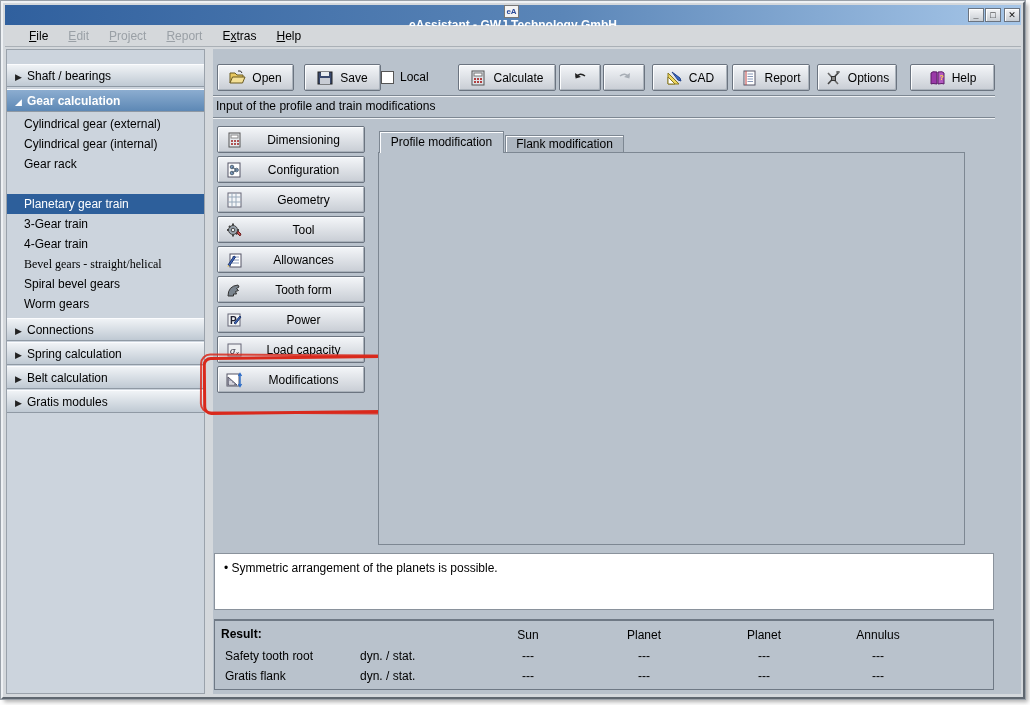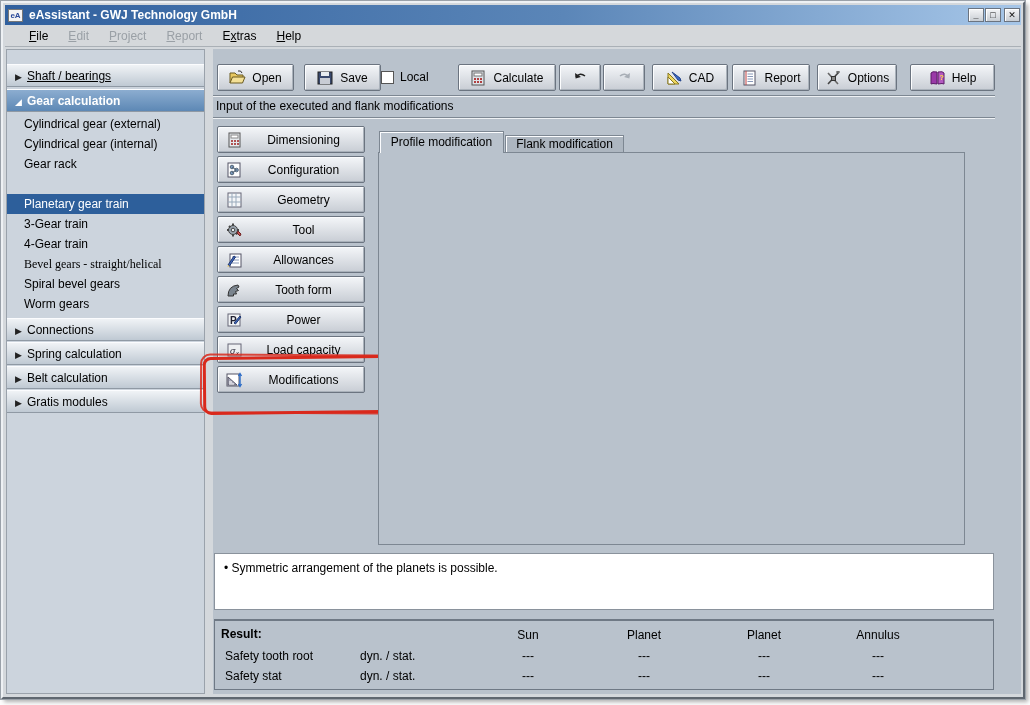--- a/index.html
+++ b/index.html
@@ -7,21 +7,21 @@
   body { position:relative; overflow:hidden; font-size:12px; color:#000; }
 
   .abs { position:absolute; }
 
   
   .win-frame { left:1px; top:1px; width:1024px; height:698px; background:#d4d8dc;
     border:2px solid; border-color:#eef1f4 #5f6770 #5f6770 #eef1f4; outline:1px solid #9aa1a9;
     box-shadow:3px 3px 4px rgba(0,0,0,.3); }
   .titlebar { left:5px; top:5px; width:1016px; height:20px;
     background:linear-gradient(90deg,#30609e 0%,#5b86b8 55%,#a6c6e8 100%);
-    color:#fff; font-weight:bold; display:flex; align-items:center; }
+    color:#fff; font-weight:bold; display:flex; align-items:center;flex-direction:column; }
   .app-icon { width:15px; height:13px; background:#f4f4f4; border:1px solid #777;
     color:#2a4a9a; font-size:8px; font-weight:bold; text-align:center; line-height:11px; margin:0 6px 0 3px; }
   .win-btn { top:8px; width:16px; height:14px; background:linear-gradient(#f4f5f7,#c9ced4);
     border:1px solid #6b7480; box-shadow:inset 1px 1px 0 #fff; font-size:9px; font-weight:bold; color:#111;
     text-align:center; line-height:12px; }
 
   .menubar { left:5px; top:26px; width:1016px; height:21px; background:#d5d8db; border-bottom:1px solid #aab0b6;
     display:flex; align-items:center; gap:0; padding-left:14px; }
   .menu-item { padding:2px 10px; color:#000; }
   .menu-item.disabled { color:#9aa0a6; }
@@ -108,21 +108,21 @@
 <div class="abs menubar">
   <span class="menu-item"><span></span><u>F</u><span>ile</span></span>
   <span class="menu-item disabled"><span></span><u>E</u><span>dit</span></span>
   <span class="menu-item disabled"><span></span><u>P</u><span>roject</span></span>
   <span class="menu-item disabled"><span></span><u>R</u><span>eport</span></span>
   <span class="menu-item"><span>E</span><u>x</u><span>tras</span></span>
   <span class="menu-item"><span></span><u>H</u><span>elp</span></span>
 </div>
 
 <div class="abs sidebar">
-  <div class="side-header" style="top:14px;text-decoration:underline;"><span class="tri">▶</span><span>Shaft / bearings</span></div>
+  <div class="side-header" style="top:14px;"><span class="tri">▶</span><span>Shaft / bearings</span></div>
   <div class="side-header expanded" style="top:39px;"><span class="tri">◢</span><span>Gear calculation</span></div>
   <div class="side-item" style="top:64px;">Cylindrical gear (external)</div>
   <div class="side-item" style="top:84px;">Cylindrical gear (internal)</div>
   <div class="side-item" style="top:104px;">Gear rack</div>
   <div class="side-item selected" style="top:144px;">Planetary gear train</div>
   <div class="side-item" style="top:164px;">3-Gear train</div>
   <div class="side-item" style="top:184px;">4-Gear train</div>
   <div class="side-item" style="top:204px;font-family:Liberation Serif, serif;">Bevel gears - straight/helical</div>
   <div class="side-item" style="top:224px;">Spiral bevel gears</div>
   <div class="side-item" style="top:244px;">Worm gears</div>
@@ -215,21 +215,21 @@
 <div class="abs btn tool-btn" style="left:910px;width:85px;">
   <svg class="icon16" viewBox="0 0 17 16">
       <path d="M2 3 Q3 1 8 2 L8 14 Q3 13 2 14 Z" fill="#9a3aa8" stroke="#5a1a66"></path>
       <path d="M15 3 Q14 1 9 2 L9 14 Q14 13 15 14 Z" fill="#b45ac0" stroke="#5a1a66"></path>
       <text x="10.5" y="10" font-size="7" fill="#ffe040" font-weight="bold">?</text>
     </svg>
   <span>Help</span>
 </div>
 
 <div class="abs hline" style="left:213px;top:95px;width:782px;"></div>
-<div class="abs" style="left:216px;top:99px;">Input of the executed and flank modifications</div>
+<div class="abs" style="left:216px;top:99px;">Input of the profile and train modifications</div>
 <div class="abs hline" style="left:213px;top:117px;width:782px;"></div>
 
 <div class="abs btn side-btn" style="top:126px;">
   <svg class="icon16" viewBox="0 0 17 16">
       <rect x="3" y="1" width="11" height="14" fill="#e4e8ec" stroke="#555"></rect>
       <rect x="5" y="3" width="7" height="3" fill="#fff" stroke="#888"></rect>
       <g fill="#b05050">
         <rect x="5" y="8" width="2" height="2"></rect>
         <rect x="8" y="8" width="2" height="2"></rect>
         <rect x="11" y="8" width="2" height="2"></rect>
@@ -475,19 +475,19 @@
   <span class="cell" style="left:509px;top:7px;">Planet</span>
   <span class="cell" style="left:623px;top:7px;">Annulus</span>
 
   <span class="cell" style="left:10px;top:28px;width:140px;text-align:left;">Safety tooth root</span>
   <span class="cell" style="left:145px;top:28px;width:90px;text-align:left;">dyn. / stat.</span>
   <span class="cell" style="left:273px;top:28px;">---</span>
   <span class="cell" style="left:389px;top:28px;">---</span>
   <span class="cell" style="left:509px;top:28px;">---</span>
   <span class="cell" style="left:623px;top:28px;">---</span>
 
-  <span class="cell" style="left:10px;top:48px;width:140px;text-align:left;">Safety stat</span>
+  <span class="cell" style="left:10px;top:48px;width:140px;text-align:left;">Gratis flank</span>
   <span class="cell" style="left:145px;top:48px;width:90px;text-align:left;">dyn. / stat.</span>
   <span class="cell" style="left:273px;top:48px;">---</span>
   <span class="cell" style="left:389px;top:48px;">---</span>
   <span class="cell" style="left:509px;top:48px;">---</span>
   <span class="cell" style="left:623px;top:48px;">---</span>
 </div>
 
 </body></html>

